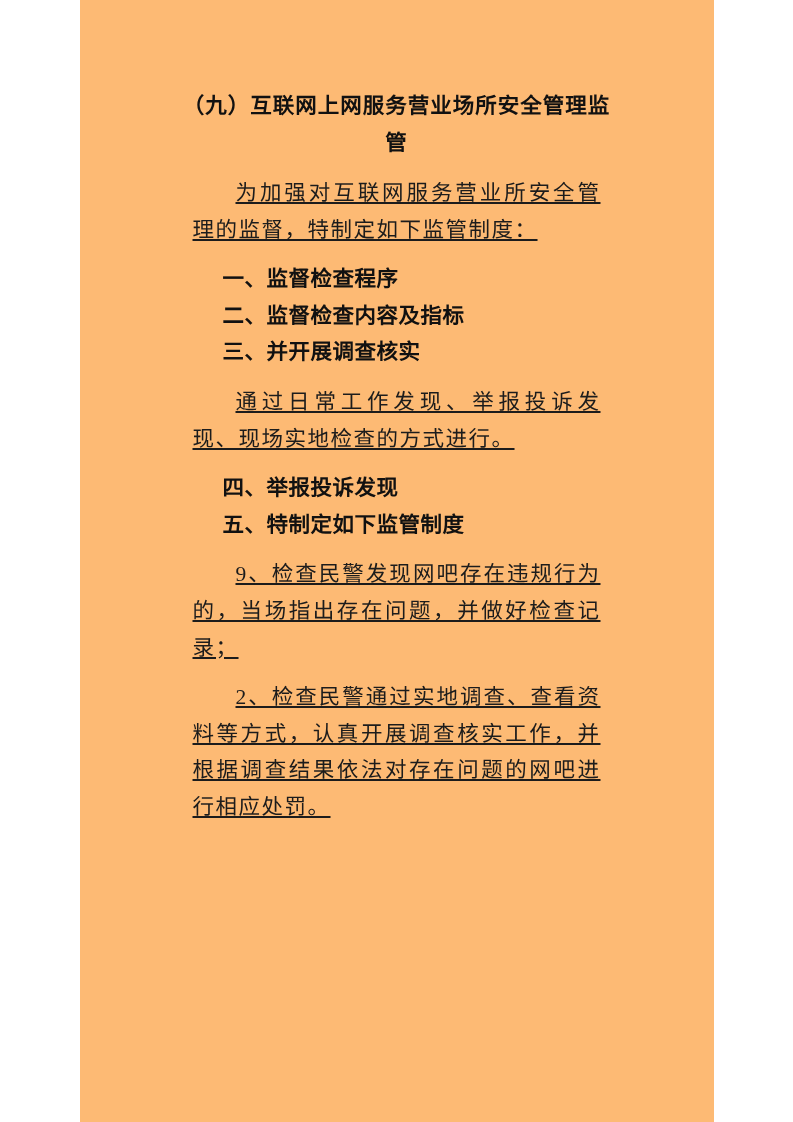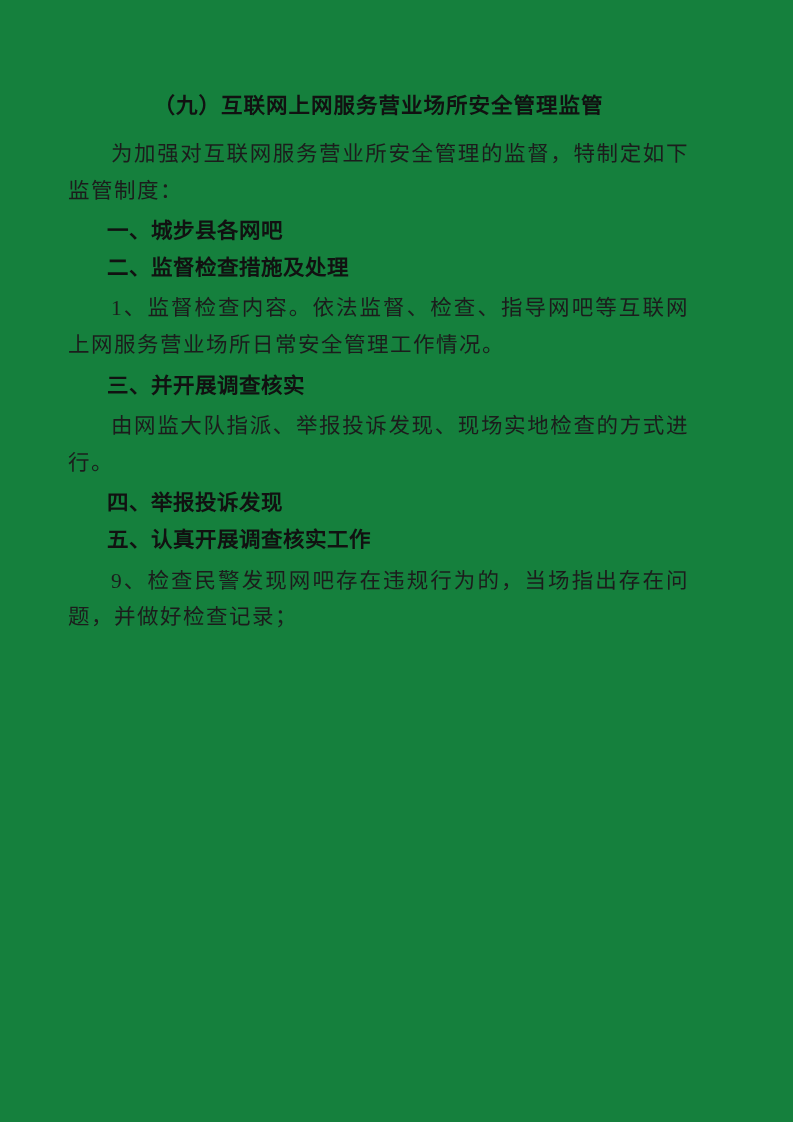--- a/index.html
+++ b/index.html
@@ -2,69 +2,70 @@
 <html lang="zh-CN"><head>
 <meta charset="utf-8">
 <style>
   html, body {
     margin: 0;
     padding: 0;
     background: #ffffff;
   }
   .page {
     position: relative;
-    width: 793px;
+    width: 634px;
     height: 1122px;
     margin: 0 auto;
-    background: #15803d;
+    background: #fdba74;
     box-sizing: border-box;
-    padding: 88px 100px 40px 64px;
+    padding: 88px 100px 40px 100px;
     overflow: hidden;
     color: #1c1c1c;
   }
   .doc-title {
     font-family: "Liberation Serif", "DejaVu Serif", serif;
     font-weight: bold;
     font-size: 21.5px;
     line-height: 37px;
     letter-spacing: 1px;
     text-align: center;
     margin: 0 0 11px 0;
     color: #111111;
   }
   .para {
     font-family: "Liberation Serif", "DejaVu Serif", serif;
     font-size: 21.5px;
     line-height: 36.6px;
     letter-spacing: 1.5px;
     text-align: justify;
     text-indent: 2em;
-    margin: 4px;
+    margin: 13px;
     color: #1c1c1c;
+    text-decoration: underline;
   }
   .heading {
     font-family: "Liberation Sans", "DejaVu Sans", sans-serif;
     font-weight: bold;
     font-size: 21.5px;
     line-height: 36.6px;
     letter-spacing: 0.5px;
     text-align: left;
     text-indent: 2em;
     margin: 0;
     color: #111111;
   }
 </style>
 </head>
 <body>
 
 <div class="page">
   <h1 class="doc-title">（九）互联网上网服务营业场所安全管理监管</h1>
 
   <p class="para">为加强对互联网服务营业所安全管理的监督，特制定如下监管制度：</p>
-  <p class="heading">一、城步县各网吧</p>
-  <p class="heading">二、监督检查措施及处理</p>
-  <p class="para">1、监督检查内容。依法监督、检查、指导网吧等互联网上网服务营业场所日常安全管理工作情况。</p>
+  <p class="heading">一、监督检查程序</p>
+  <p class="heading">二、监督检查内容及指标</p>
   <p class="heading">三、并开展调查核实</p>
-  <p class="para">由网监大队指派、举报投诉发现、现场实地检查的方式进行。</p>
+  <p class="para">通过日常工作发现、举报投诉发现、现场实地检查的方式进行。</p>
   <p class="heading">四、举报投诉发现</p>
-  <p class="heading">五、认真开展调查核实工作</p>
+  <p class="heading">五、特制定如下监管制度</p>
   <p class="para">9、检查民警发现网吧存在违规行为的，当场指出存在问题，并做好检查记录；</p>
+  <p class="para">2、检查民警通过实地调查、查看资料等方式，认真开展调查核实工作，并根据调查结果依法对存在问题的网吧进行相应处罚。</p>
 </div>
 
 </body></html>

